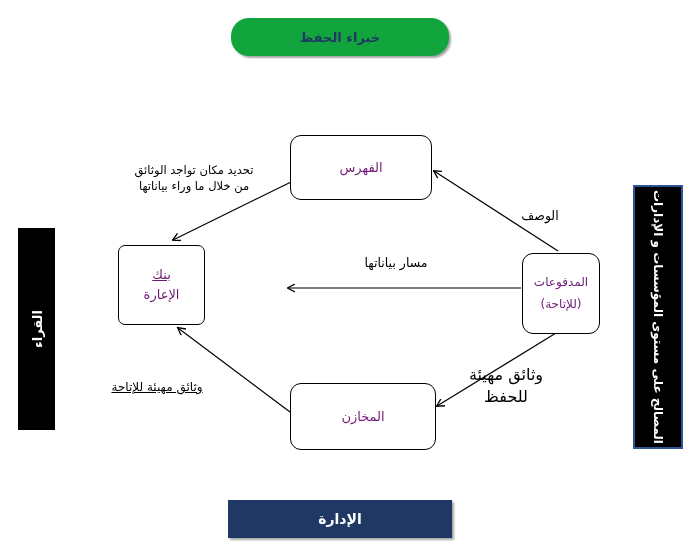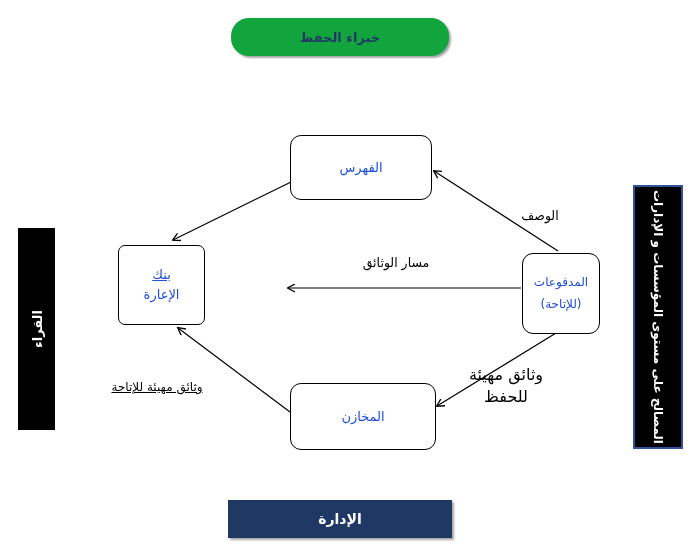--- a/index.html
+++ b/index.html
@@ -19,21 +19,21 @@
   .banner-left{position:absolute;left:18px;top:228px;width:37px;height:202px;background:#000;}
   .banner-right{position:absolute;left:633px;top:185px;width:46px;height:260px;background:#000;
     border:2px solid var(--rborder);}
   .vtext{position:absolute;left:50%;top:50%;white-space:nowrap;color:#fff;font-weight:bold;}
   .vtext.ccw{transform:translate(-50%,-50%) rotate(-90deg);font-size:13px;}
   .vtext.cw{transform:translate(-50%,-50%) rotate(90deg);font-size:12px;}
 
   
   .node{position:absolute;background:#fff;border:1.4px solid #000;border-radius:11px;
     display:flex;flex-direction:column;align-items:center;justify-content:center;
-    color:#1d4ed8;text-align:center;direction:rtl;}
+    color:#701a75;text-align:center;direction:rtl;}
   .node-index{left:290px;top:135px;width:140px;height:63px;font-size:13px;}
   .node-bank{left:118px;top:245px;width:85px;height:78px;font-size:13px;border-radius:7px;}
   .node-bank .u{text-decoration:underline;}
   .node-bank span{display:block;line-height:1.55;}
   .node-payments{left:522px;top:253px;width:76px;height:79px;font-size:12px;}
   .node-payments span{display:block;line-height:1.8;}
   .node-stores{left:290px;top:383px;width:144px;height:65px;font-size:13px;}
 
   
   .elabel{position:absolute;color:#000;text-align:center;direction:rtl;line-height:1.35;}
@@ -93,20 +93,24 @@
     <span>المدفوعات</span>
     <span>(للإتاحة)</span>
   </div>
 
   <div class="node node-stores">
     <span>المخازن</span>
   </div>
 
   <div class="elabel lbl-description">الوصف</div>
 
+  <div class="elabel lbl-locate">
+    <span>تحديد مكان تواجد الوثائق</span>
+    <span>من خلال ما وراء بياناتها</span>
+  </div>
 
-  <div class="elabel lbl-path">مسار الوثائق</div>
+  <div class="elabel lbl-path">مسار بياناتها</div>
 
   <div class="elabel lbl-preservation">وثائق مهيئة للحفظ</div>
 
   <div class="elabel lbl-access">وثائق مهيئة للإتاحة</div>
 
 </div>
 
 </body></html>

